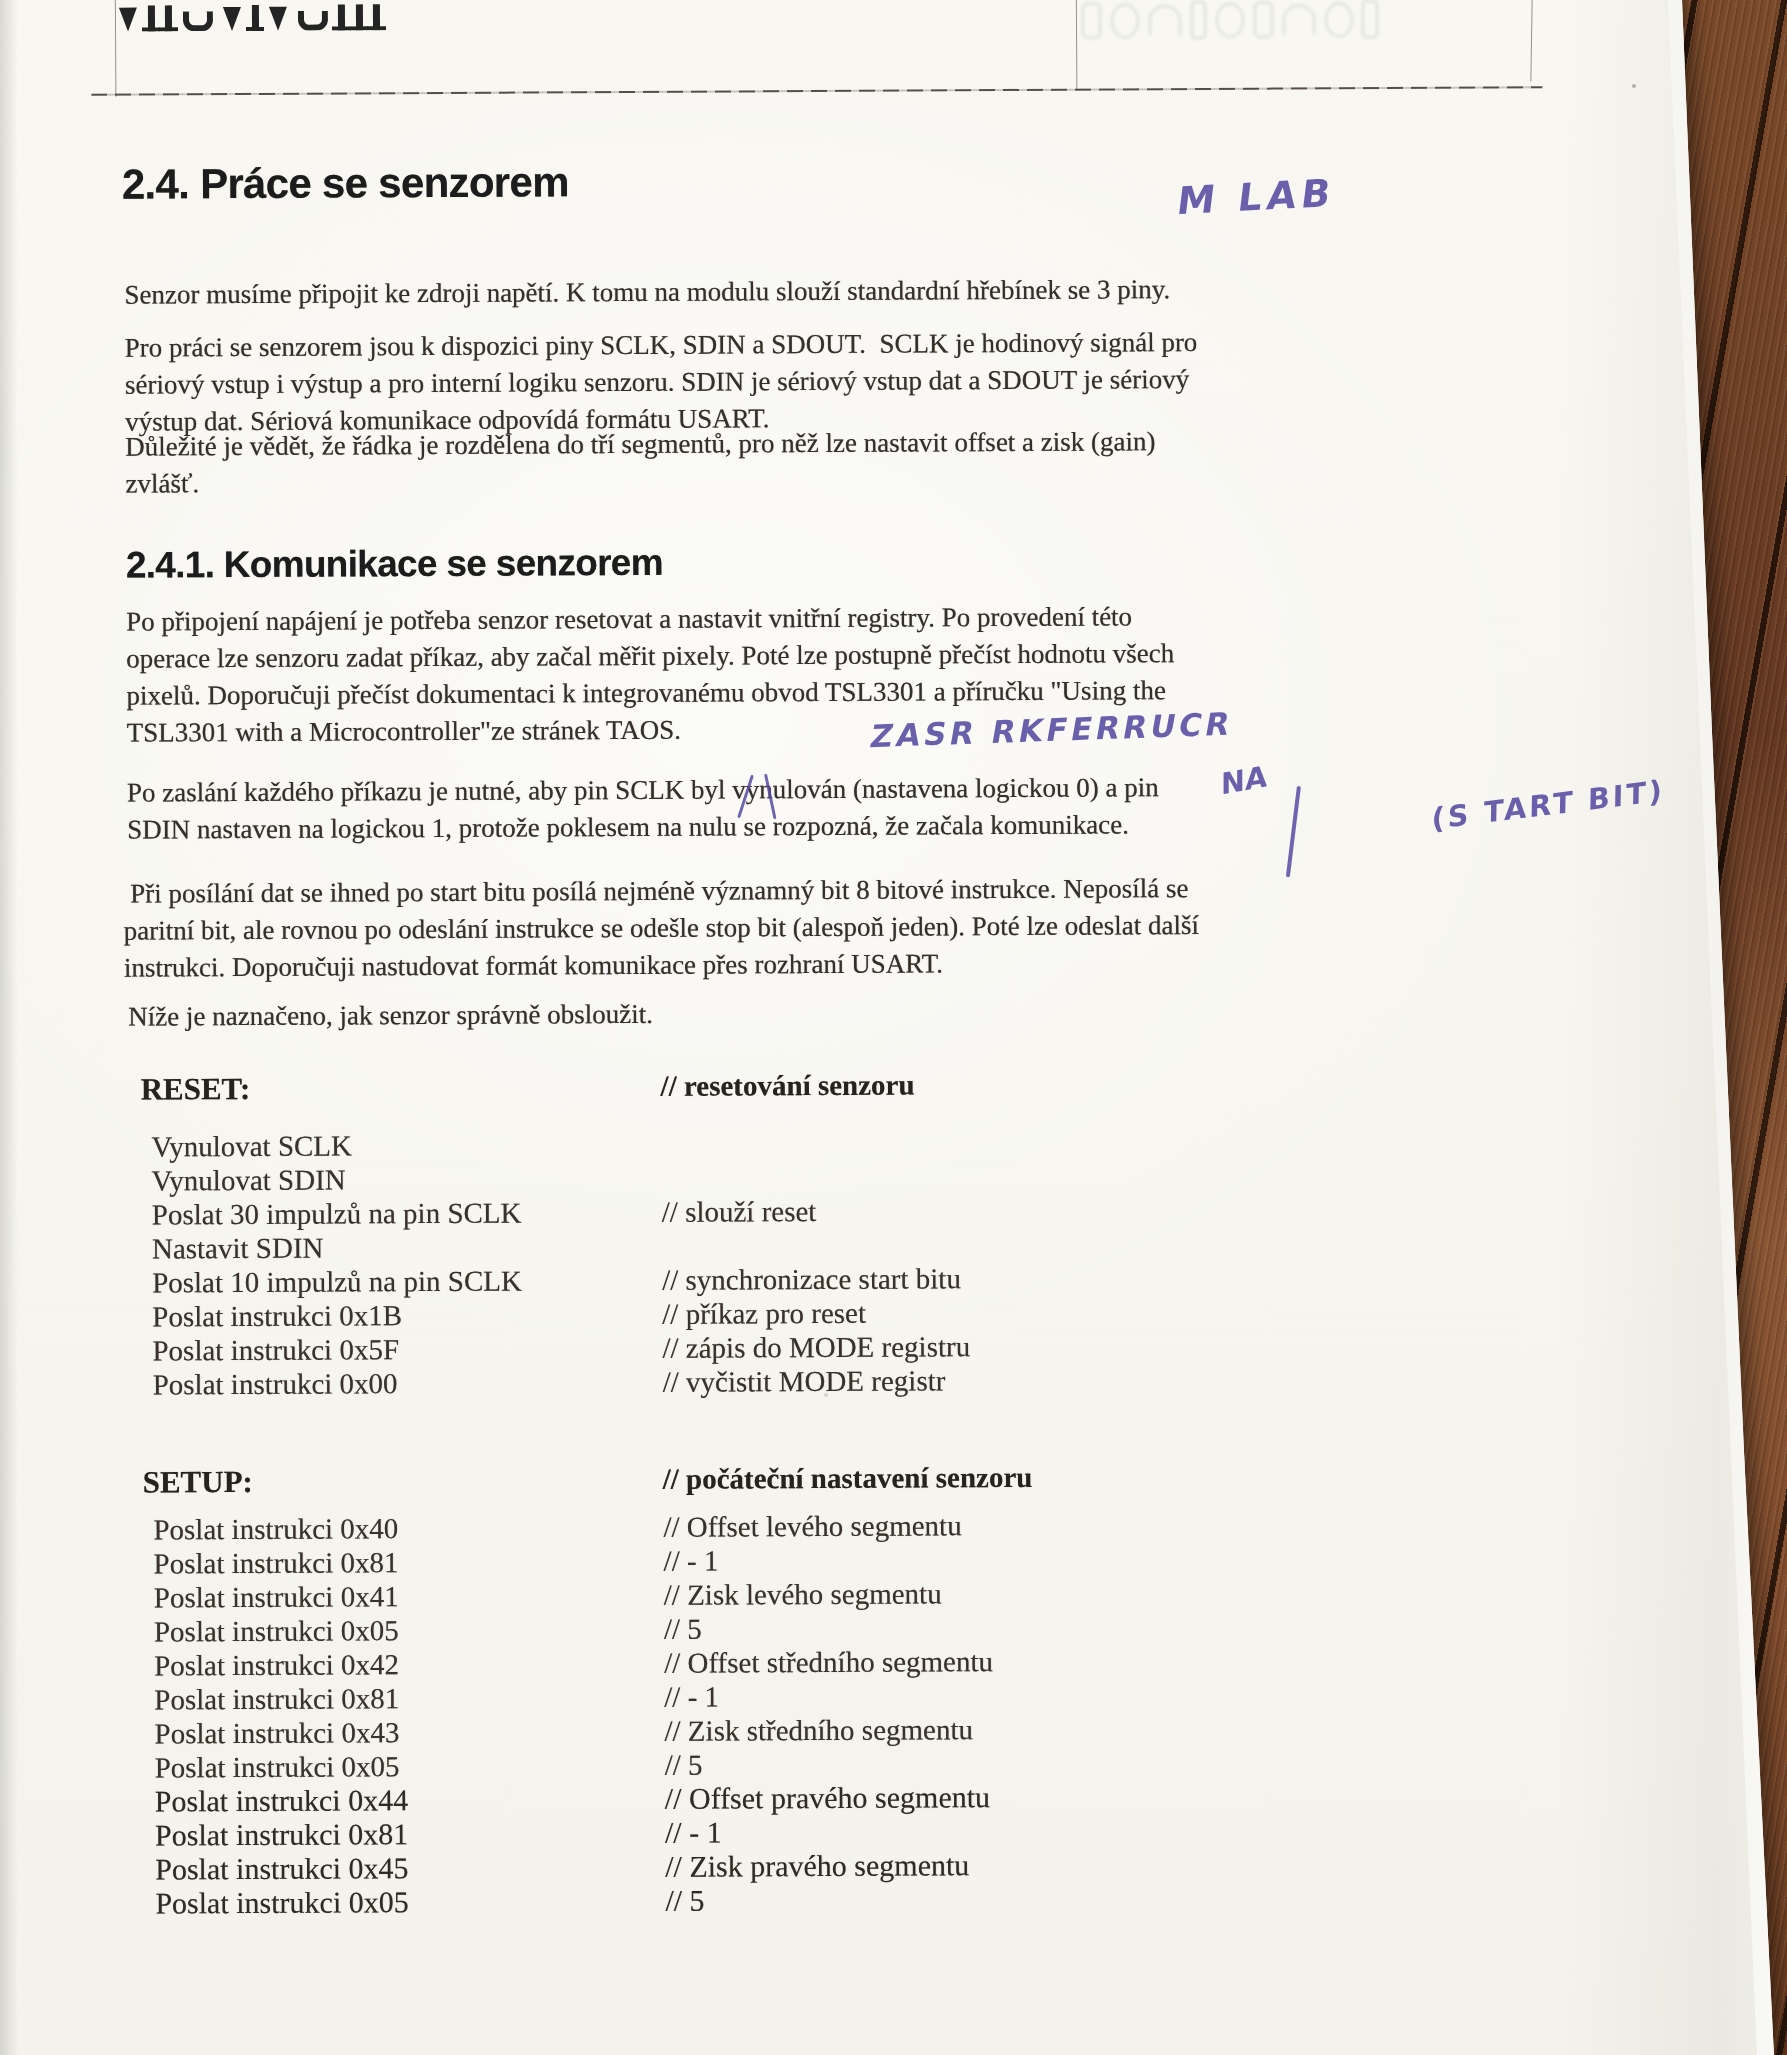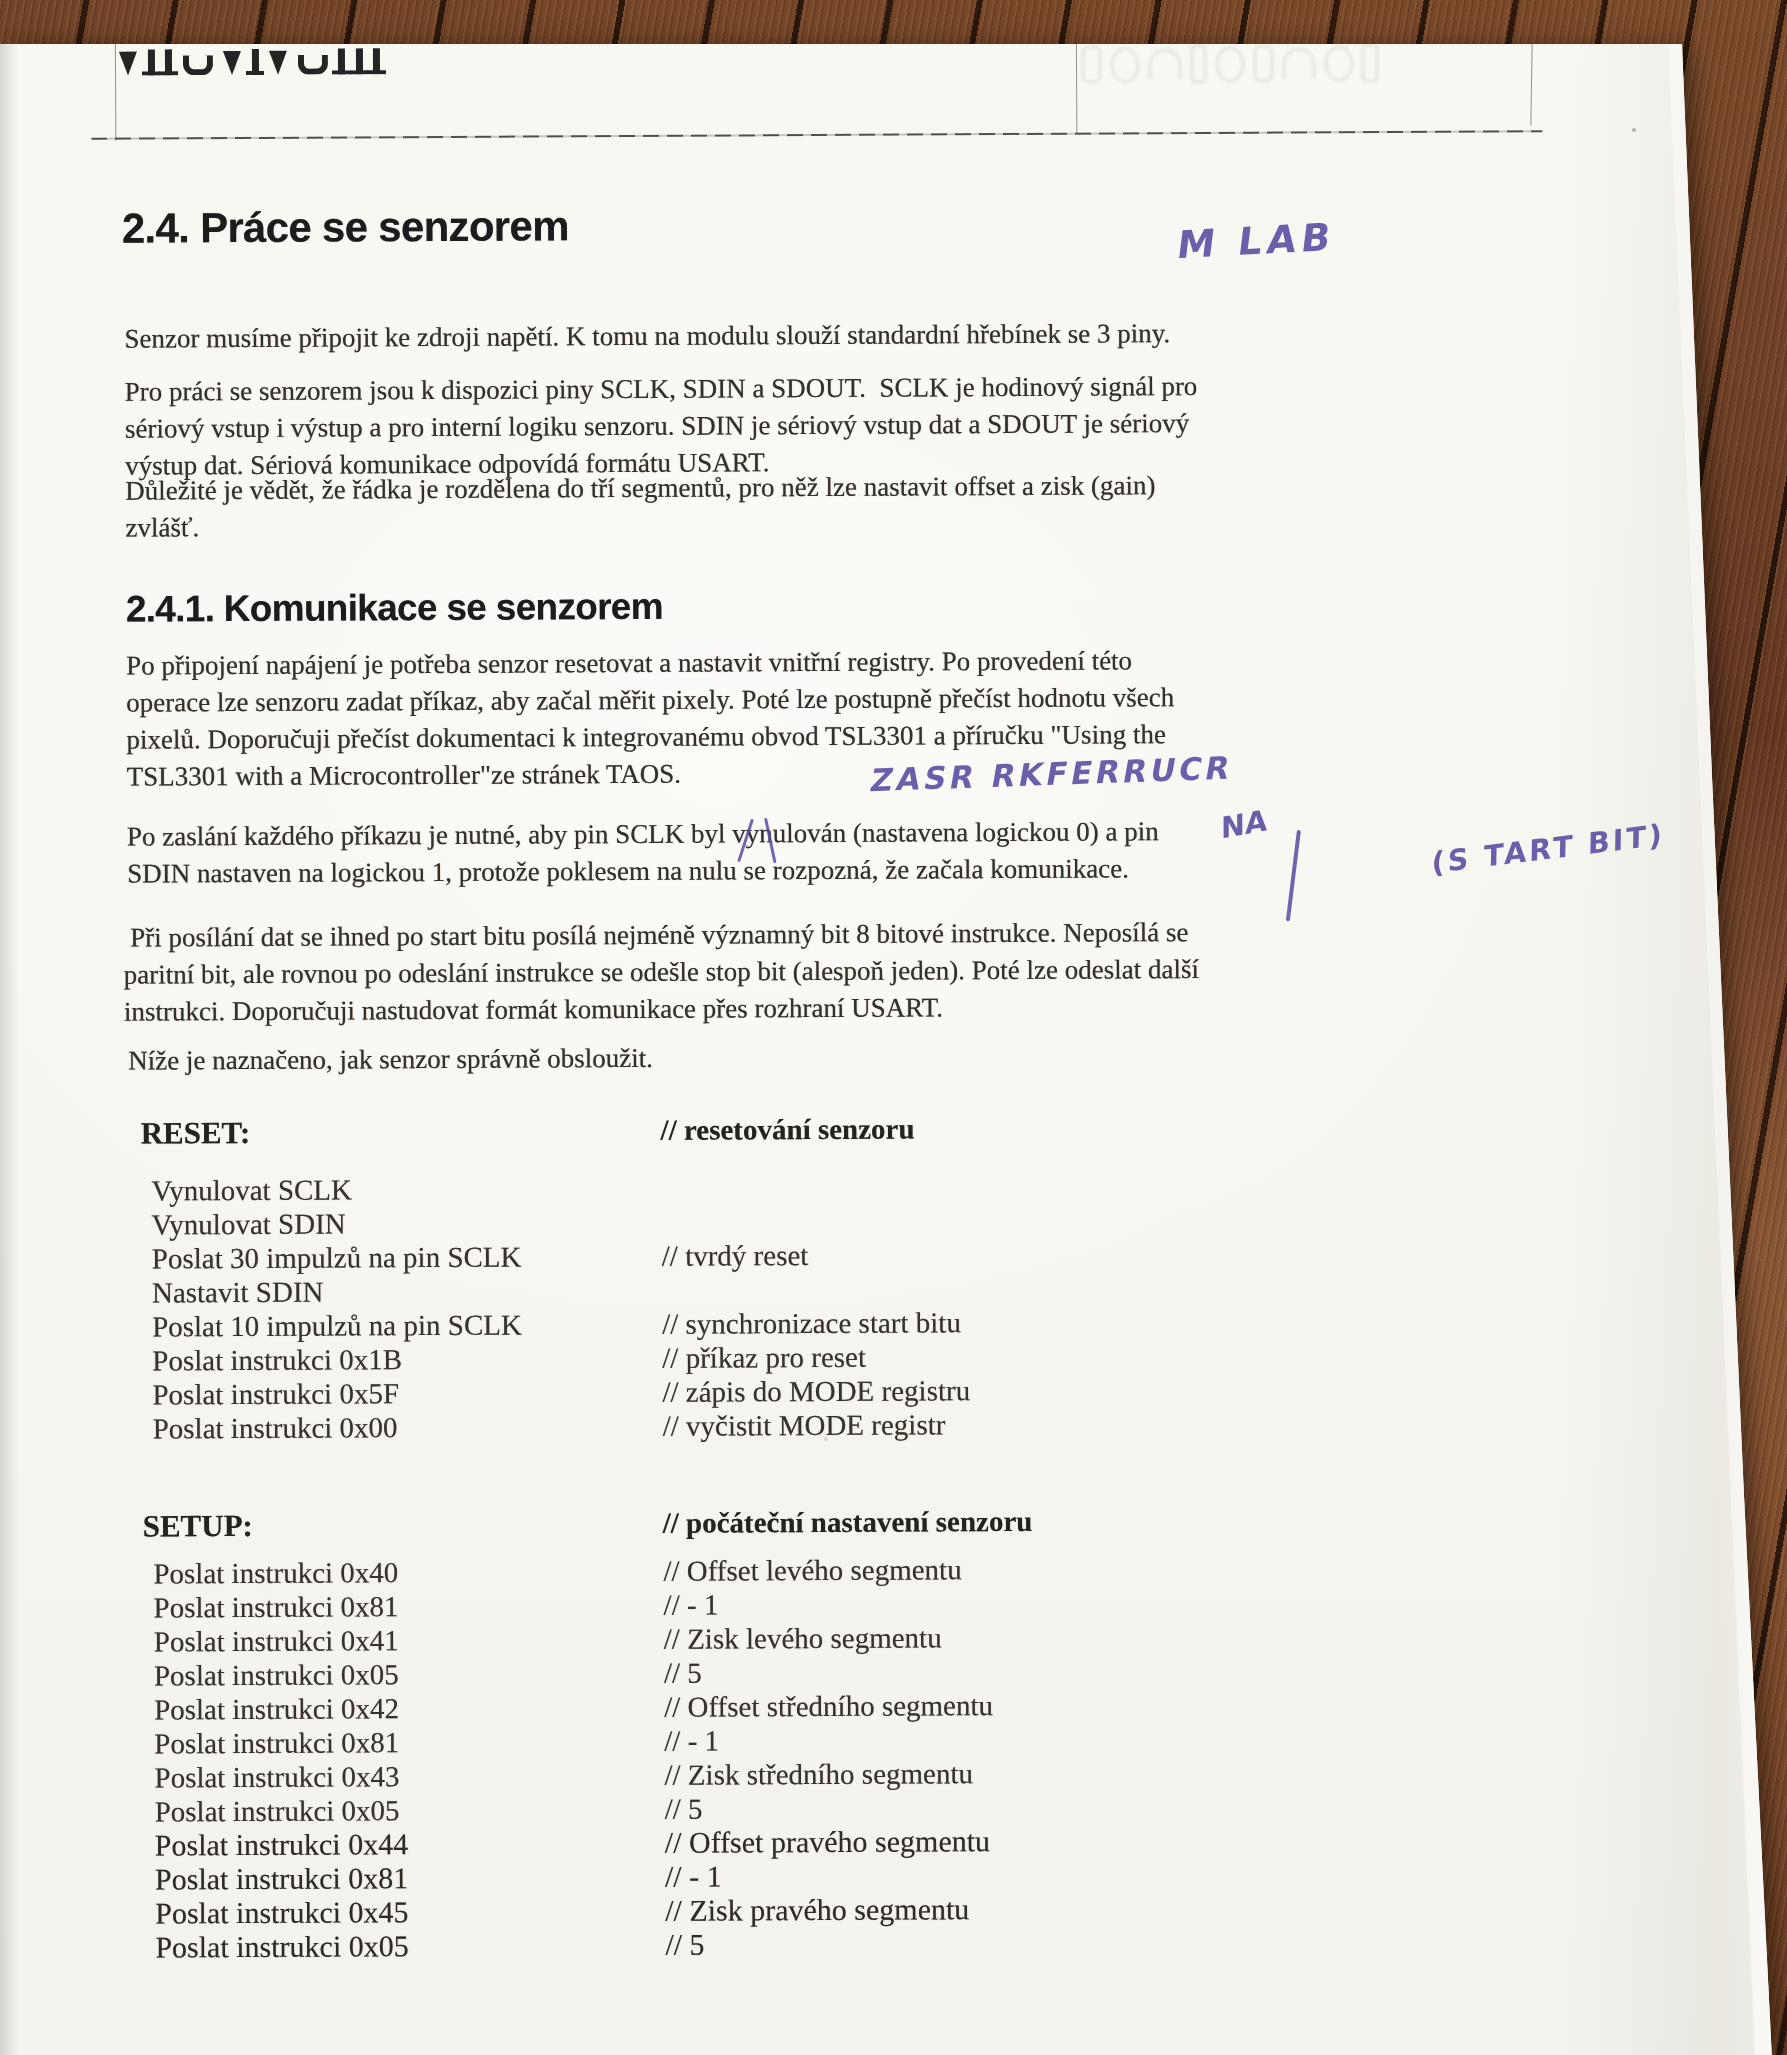--- a/index.html
+++ b/index.html
@@ -16,21 +16,20 @@
       linear-gradient(8deg, #5e3319 0%, #7d4a2b 28%, #8a5634 46%, #633721 68%, #7b4a2a 100%);
   }
   
   .paper-wrap{position:absolute;inset:0;filter:drop-shadow(7px 2.8px 11.2px rgba(0,0,0,.45));}
   .paper{
     position:absolute;inset:0;
     clip-path:polygon(0 0,1682px 0,1712px 733px,1744px 1452px,1774px 2056px,0 2056px);
     background:
       radial-gradient(1257px 978px at 40% 35%, rgba(255,255,255,.55), rgba(255,255,255,0) 70%),
       linear-gradient(180deg,#f8f7f2 0%,#f6f5ef 55%,#f3f2ec 100%);
-    margin-top: 44px;
   }
   .paper::before{ 
     content:"";position:absolute;left:0;top:0;bottom:0;width:18px;
     background:linear-gradient(90deg,rgba(90,90,85,.20),rgba(90,90,85,0));
   }
   .paper::after{ 
     content:"";position:absolute;top:0;bottom:0;right:0;width:230px;
     background:linear-gradient(90deg,rgba(120,110,90,0),rgba(120,110,90,.08) 70%,rgba(120,110,90,.02));
   }
   .edge-highlight{
@@ -174,21 +173,21 @@
               <span class="cmt"></span>
             </div>
 
             <div class="code-row row-1">
               <span class="cmd">Vynulovat SDIN</span>
               <span class="cmt"></span>
             </div>
 
             <div class="code-row row-2">
               <span class="cmd">Poslat 30 impulzů na pin SCLK</span>
-              <span class="cmt">// tvrdý reset</span>
+              <span class="cmt">// slouží reset</span>
             </div>
 
             <div class="code-row row-3">
               <span class="cmd">Nastavit SDIN</span>
               <span class="cmt"></span>
             </div>
 
             <div class="code-row row-4">
               <span class="cmd">Poslat 10 impulzů na pin SCLK</span>
               <span class="cmt">// synchronizace start bitu</span>

